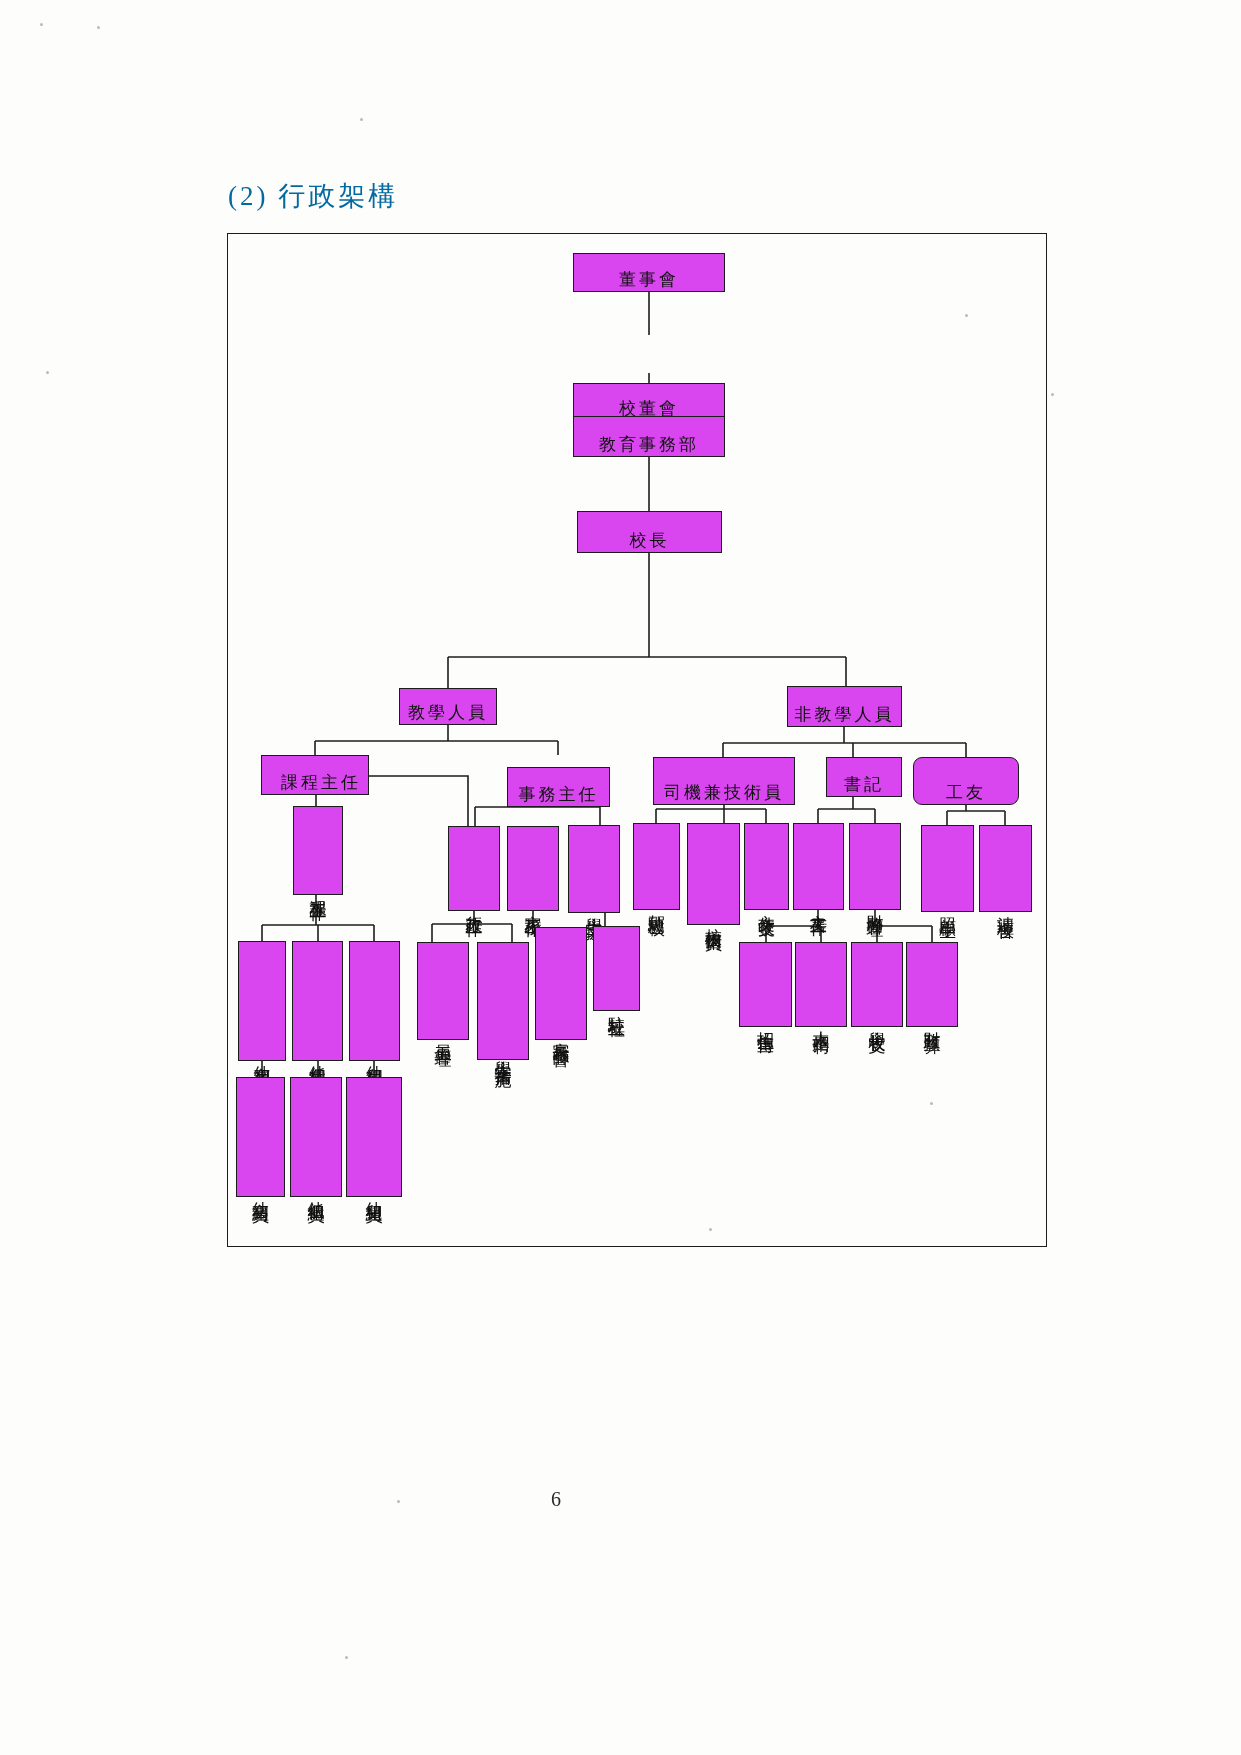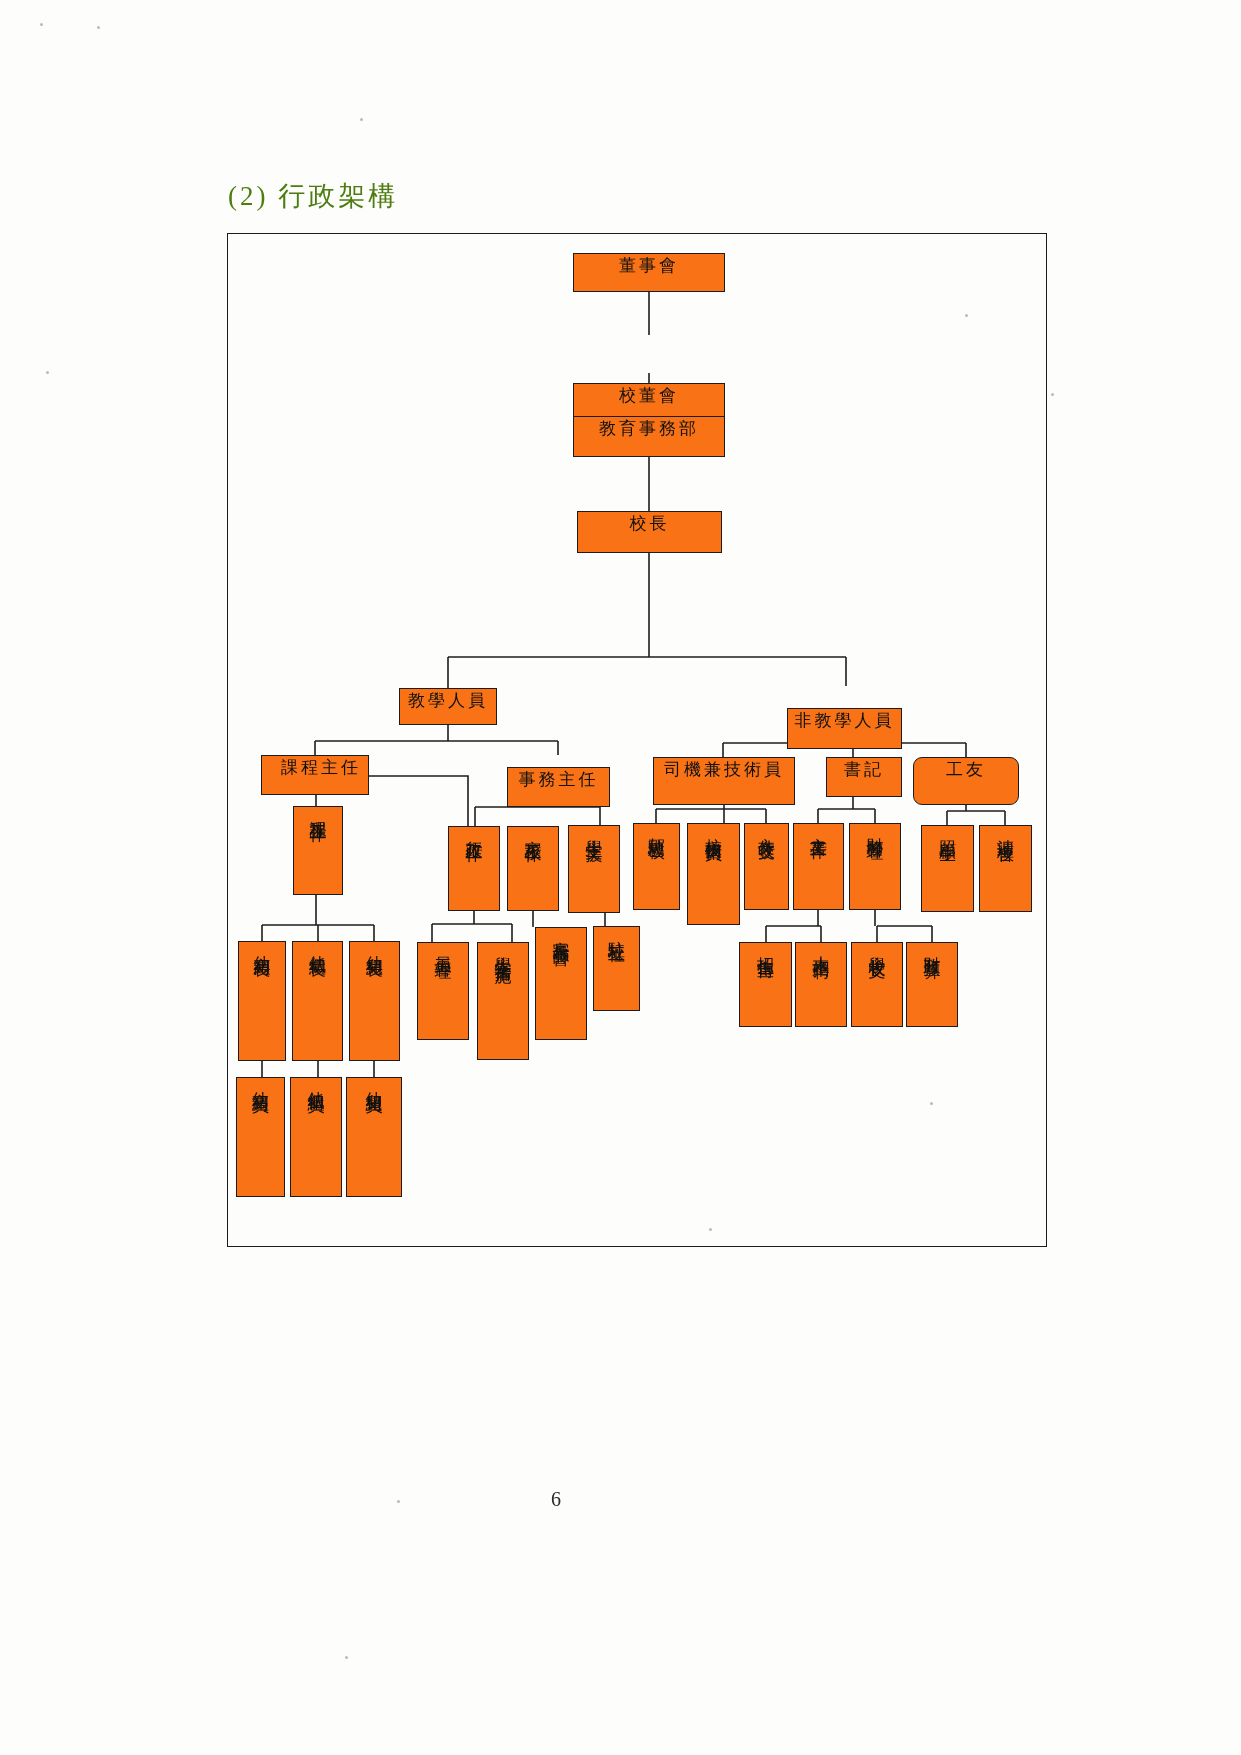--- a/index.html
+++ b/index.html
@@ -9,42 +9,42 @@
     font-family: "Liberation Serif", serif;
     color: #151515;
     position: relative;
     overflow: hidden;
   }
   .page { position: absolute; left: 0; top: 0; width: 1241px; height: 1755px; }
 
   .doc-title {
     position: absolute; left: 228px; top: 178px;
     font-size: 27px; letter-spacing: 3px;
-    color: #4d7c0f; white-space: nowrap;
+    color: #0369a1; white-space: nowrap;
   }
 
   .frame {
     position: absolute; left: 227px; top: 233px;
     width: 818px; height: 1012px;
     border: 1.6px solid #1c1c1c;
     background: transparent;
   }
 
   svg.edges {
     position: absolute; left: 0; top: 0;
     width: 1241px; height: 1755px;
     pointer-events: none;
   }
   svg.edges polyline { fill: none; stroke: #1c1c1c; stroke-width: 1.6; }
 
   .node {
     position: absolute;
     border: 1.9px solid #1c1c1c;
-    background: #f97316;
-    display: flex; align-items: flex-start; justify-content: center;
+    background: #d946ef;
+    display: flex; align-items: flex-end; justify-content: center;
     box-sizing: border-box;
     font-size: 17px; color: #111;
   }
   .node.h span { letter-spacing: 3px; white-space: nowrap; }
   .node.v span {
     writing-mode: vertical-rl;
     text-orientation: upright;
     letter-spacing: 2px;
     line-height: 1;
     white-space: nowrap;
@@ -138,21 +138,21 @@
       </div>
       <div class="node h" style="left: 573px; top: 416px; width: 152px; height: 41px;">
         <span>教育事務部</span>
       </div>
       <div class="node h" style="left: 577px; top: 511px; width: 145px; height: 42px;">
         <span>校長</span>
       </div>
       <div class="node h" style="left: 399px; top: 688px; width: 98px; height: 37px;">
         <span>教學人員</span>
       </div>
-      <div class="node h" style="left: 787px; top: 708px; width: 115px; height: 41px;">
+      <div class="node h" style="left: 787px; top: 686px; width: 115px; height: 41px;">
         <span>非教學人員</span>
       </div>
       <div class="node h" style="left: 261px; top: 755px; width: 108px; height: 40px; padding-left: 12px;">
         <span>課程主任</span>
       </div>
       <div class="node h" style="left: 507px; top: 767px; width: 103px; height: 40px;">
         <span>事務主任</span>
       </div>
       <div class="node h" style="left: 653px; top: 757px; width: 142px; height: 48px;">
         <span>司機兼技術員</span>

